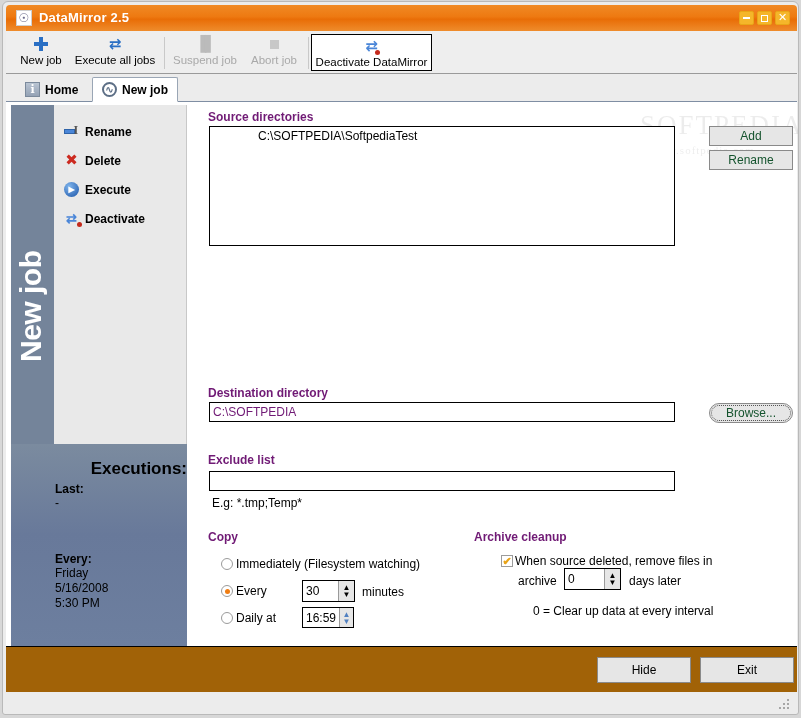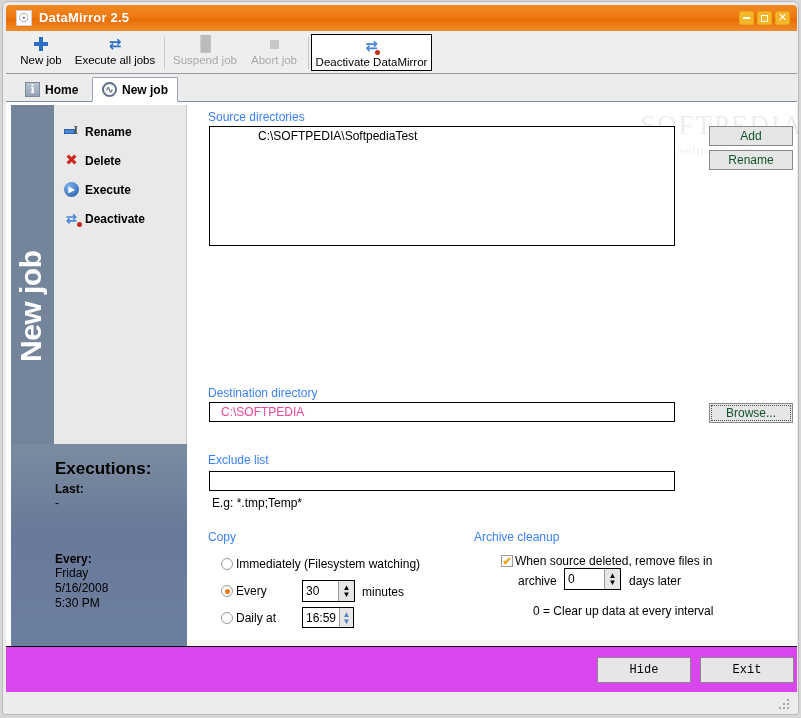--- a/index.html
+++ b/index.html
@@ -289,48 +289,48 @@
 
   .side-bottom {
     position: absolute;
     left: 0; top: 339px;
     width: 176px; height: 202px;
     background: linear-gradient(to bottom, #7b8b9f 0%, #68799a 45%, #6d7f9f 100%);
     color: #000;
     box-sizing: border-box;
     padding: 14px 0 0 44px;
   }
-  .exec-title { font-size: 17px; font-weight: bold; line-height: 22px; }
+  .exec-title { font-size: 17px; font-weight: bold; line-height: 22px; text-align: right; }
   .exec-lastlbl { font-size: 12px; font-weight: bold; margin-top: 2px; }
   .exec-lastval { font-size: 12px; line-height: 14px; }
   .exec-nextlbl { font-size: 12px; font-weight: bold; margin-top: 42px; }
   .exec-nextval { font-size: 12px; line-height: 15px; }
 
   
   .mainpanel {
     position: absolute;
     left: 182px; top: 0;
     width: 609px;
     height: 544px;
     background: #ffffff;
   }
   .grp-label {
     position: absolute;
     font-size: 12px;
-    font-weight: normal;
-    color: #3b82f6;
+    font-weight: bold;
+    color: #701a75;
   }
   .txtbox {
     position: absolute;
     background: #ffffff;
     border: 1px solid #000000;
     box-sizing: border-box;
     font-size: 12px;
-    padding: 2px 11px;
-    color: #ec4899;
+    padding: 2px 3px;
+    color: #701a75;
     font-family: "Liberation Sans", sans-serif;
   }
   .listbox {
     position: absolute;
     background: #ffffff;
     border: 1px solid #000000;
     box-sizing: border-box;
     padding: 2px 3px;
     font-size: 12px;
   }
@@ -421,24 +421,23 @@
   }
   .wm-main { font-size: 27px; letter-spacing: 2px; }
   .wm-sub { font-size: 11px; letter-spacing: 1px; }
 
   
   .footer {
     position: absolute;
     left: 3px; top: 644px;
     width: 791px;
     height: 46px;
-    background: #d946ef;
+    background: #a16207;
     border-top: 1px solid #000000;
     box-sizing: border-box;
-    font-family: Liberation Mono, monospace;
   }
   .footer-btn {
     position: absolute;
     top: 10px;
     width: 94px; height: 26px;
     background: #e6e6e6;
     border: 1px solid #8a8a8a;
     box-sizing: border-box;
     display: flex; align-items: center; justify-content: center;
     font-size: 12px;
@@ -569,21 +568,21 @@
 
         <div class="grp-label" style="left:20px;top:8px;">Source directories</div>
         <div class="listbox" style="left:21px;top:24px;width:466px;height:120px;padding-left:48px;">
           <div style="font-size:12px;">C:\SOFTPEDIA\SoftpediaTest</div>
         </div>
         <div class="btn-classic" style="left:521px;top:24px;width:84px;height:20px;">Add</div>
         <div class="btn-classic" style="left:521px;top:48px;width:84px;height:20px;">Rename</div>
 
         <div class="grp-label" style="left:20px;top:284px;">Destination directory</div>
         <div class="txtbox" style="left:21px;top:300px;width:466px;height:20px;" placeholder="">C:\SOFTPEDIA</div>
-        <div class="btn-classic focused" style="left:521px;top:301px;width:84px;height:20px;">Browse...</div>
+        <div class="btn-classic focused" style="left:521px;top:301px;width:84px;height:20px;border-radius:10px;">Browse...</div>
 
         <div class="grp-label" style="left:20px;top:351px;">Exclude list</div>
         <div class="txtbox" style="left:21px;top:369px;width:466px;height:20px;" placeholder=""></div>
         <div class="hint" style="left:24px;top:394px;">E.g: *.tmp;Temp*</div>
 
         <div class="grp-label" style="left:20px;top:428px;">Copy</div>
 
         <div class="radio-row" style="left:33px;top:455px;">
           <span class="radio"></span>
           <span>Immediately (Filesystem watching)</span>

